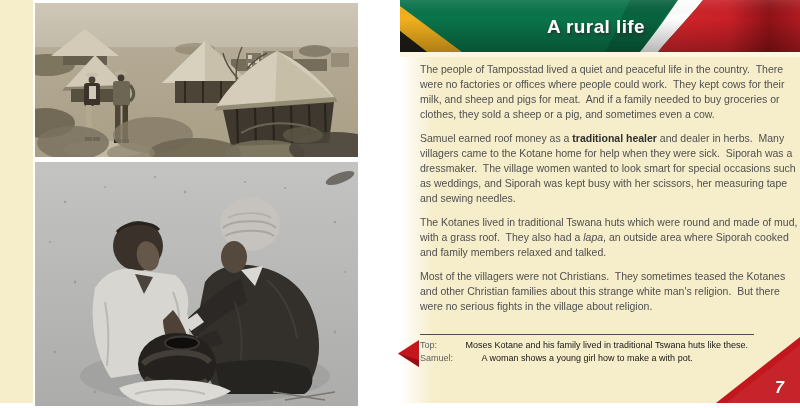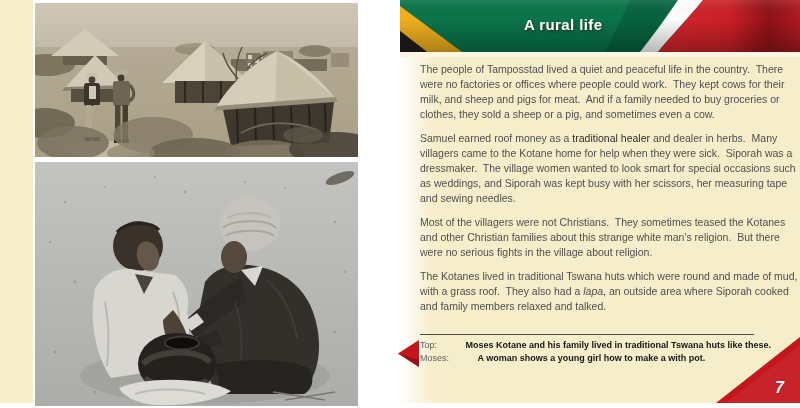--- a/index.html
+++ b/index.html
@@ -15,36 +15,36 @@
   .photo-top{left:35px;top:3px;width:323px;height:154px;}
   .photo-bottom{left:35px;top:162px;width:323px;height:244px;}
   
   .right-page{
     position:absolute;left:400px;top:0;width:400px;height:403px;
     background:linear-gradient(to right,#ffffff 0px,var(--page-cream,#F6EDCA) 34px);
   }
   .banner{position:absolute;left:0;top:0;width:400px;height:52px;}
   .banner svg{display:block;}
   .banner-title{
-    position:absolute;left:124px;top:16px;width:180px;text-align:left;
-    color:#ffffff;font-size:15px;font-weight:bold;letter-spacing:.4px;
+    position:absolute;left:106px;top:16px;width:180px;text-align:center;
+    color:#ffffff;font-size:19px;font-weight:bold;letter-spacing:.4px;
     text-shadow:1px 2px 3px rgba(45,45,45,.85);
   }
   .banner-under{position:absolute;left:0;top:52px;width:400px;height:5px;background:#FCF6E2;}
   .article{
     position:absolute;left:20px;top:62px;width:378px;
     color:var(--body-text,#4F4F4F);font-size:10.5px;line-height:15px;
   }
   .article p{margin:0 0 9px 0;white-space:pre-wrap;}
-  .article .b{font-weight:normal;color:#2f2f2f;}
+  .article .b{font-weight:bold;color:#2f2f2f;}
   .article .i{font-style:italic;}
   .caption-block{position:absolute;left:20px;top:334px;width:350px;}
   .cap-divider{width:334px;border-top:1px solid #4c4c4c;margin:0 0 4px 0;}
   .cap-line{white-space:nowrap;font-size:9px;line-height:12.6px;color:#5d5d5d;}
-  .cap-line .b{font-weight:bold;color:#161616;padding-left:26px;}
+  .cap-line .b{font-weight:normal;color:#161616;padding-left:26px;}
   .cap-arrow{position:absolute;left:-22px;top:6px;width:21px;height:27px;}
   .corner-triangle{position:absolute;right:0;bottom:0;width:84px;height:66px;z-index:5;}
   .page-number{
     position:absolute;right:16px;bottom:6px;z-index:6;
     color:#ffffff;font-size:16px;font-weight:bold;font-style:italic;
   }
 </style>
 </head>
 <body>
 
@@ -262,33 +262,33 @@
         <path d="M303,0 L400,0 L400,52 L258,52 C269,38 287,20 303,0 Z" fill="url(#redGrad)"></path>
         <rect x="0" y="0" width="400" height="52" fill="url(#greenSheen)"></rect>
       </svg>
       <span class="banner-title">A rural life</span>
     </div>
     <div class="banner-under"></div>
 
     <div class="article" id="article-body">
         <p><span>The people of Tamposstad lived a quiet and peaceful life in the country.  There were no factories or offices where people could work.  They kept cows for their milk, and sheep and pigs for meat.  And if a family needed to buy groceries or clothes, they sold a sheep or a pig, and sometimes even a cow.</span></p>
         <p><span>Samuel earned roof money as a </span><span class="b">traditional healer</span><span> and dealer in herbs.  Many villagers came to the Kotane home for help when they were sick.  Siporah was a dressmaker.  The village women wanted to look smart for special occasions such as weddings, and Siporah was kept busy with her scissors, her measuring tape and sewing needles.</span></p>
+        <p><span>The Kotanes lived in traditional Tswana huts which were round and made of mud, with a grass roof.  They also had a </span><span class="i">lapa</span><span>, an outside area where Siporah cooked and family members relaxed and talked.</span></p>
         <p><span>Most of the villagers were not Christians.  They sometimes teased the Kotanes and other Christian families about this strange white man's religion.  But there were no serious fights in the village about religion.</span></p>
-        <p><span>The Kotanes lived in traditional Tswana huts which were round and made of mud, with a grass roof.  They also had a </span><span class="i">lapa</span><span>, an outside area where Siporah cooked and family members relaxed and talked.</span></p>
       </div>
 
     <div class="caption-block">
       <div class="cap-divider"></div>
       <svg class="cap-arrow" viewBox="0 0 21 27">
         <polygon points="21,0 21,27 0,13.5" style="fill:var(--accent-red,#C4161D)"></polygon>
         <polygon points="0,13.5 21,27 21,20" fill="#7E0D12" opacity=".65"></polygon>
       </svg>
       <div id="caption-lines">
           <div class="cap-line"><span>Top: </span><span class="b">Moses Kotane and his family lived in traditional Tswana huts like these.</span></div>
-          <div class="cap-line"><span>Moses: </span><span class="b">A woman shows a young girl how to make a with pot.</span></div>
+          <div class="cap-line"><span>Samuel: </span><span class="b">A woman shows a young girl how to make a with pot.</span></div>
         </div>
     </div>
 
     <svg class="corner-triangle" viewBox="0 0 84 66">
       <polygon points="84,0 84,66 0,66" style="fill:var(--accent-red,#C9232A)"></polygon>
       <polygon points="84,8 84,66 10,66" fill="#ffffff" opacity=".06"></polygon>
     </svg>
     <span class="page-number">7</span>
   </div>
 

